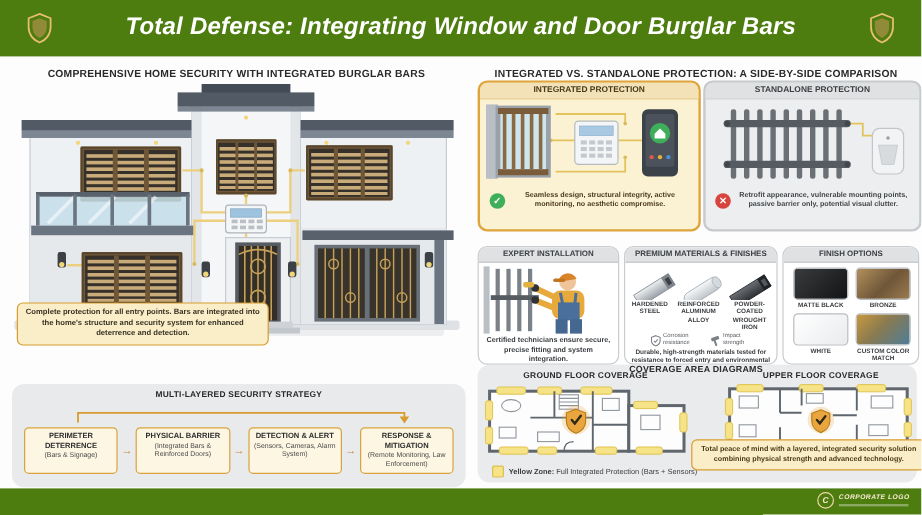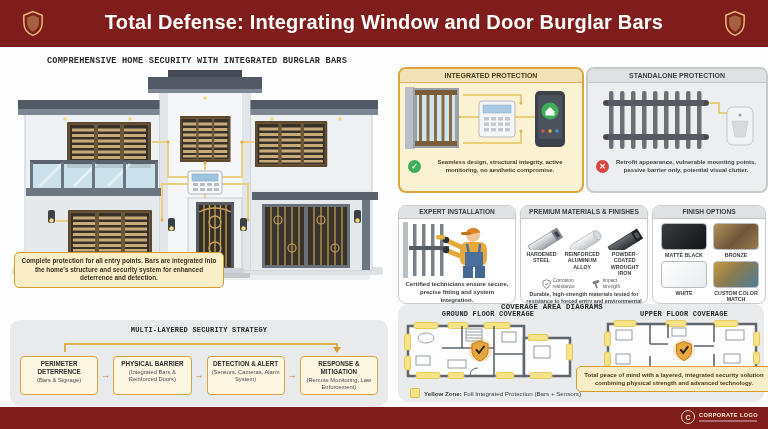--- a/index.html
+++ b/index.html
@@ -1,20 +1,20 @@
 <!DOCTYPE html>
 <html><head>
 <meta charset="utf-8">
 <style>
   html,body{margin:0;padding:0;background:#fff;}
   #page{position:relative;width:768px;height:429px;background:#fdfdfd;overflow:hidden;
         font-family:"Liberation Sans",sans-serif;color:#2b2b2e;}
   .abs{position:absolute;}
-  .ttl{font-weight:bold;text-align:center;letter-spacing:.2px;color:#2a2a2c;font-family:Liberation Mono, monospace;}
-  .bar{background:#7f1d1d;}
+  .ttl{font-weight:bold;text-align:center;letter-spacing:.2px;color:#2a2a2c;}
+  .bar{background:#4d7c0f;font-style:italic;}
   .panel-cream{background:#fbf2d3;border:2px solid #e0a43c;border-radius:8px;}
   .panel-gray{background:#eceeef;border:2px solid #c6cacd;border-radius:8px;}
   .panel-white{background:#ffffff;border:1.5px solid #c9cdd0;border-radius:8px;overflow:hidden;}
   .strip{font-weight:bold;text-align:center;}
   .strip-cream{background:#f3e2b8;border-bottom:1px solid #ddb367;color:#4a3a18;border-radius:6px 6px 0 0;}
   .strip-gray{background:#dfe1e3;border-bottom:1px solid #c2c6c9;color:#3c3f42;}
   .note{font-weight:bold;line-height:1.3;}
   .circ{width:13px;height:13px;min-width:13px;border-radius:50%;color:#fff;font-size:8px;font-weight:bold;
         display:flex;align-items:center;justify-content:center;}
   .stepbox{background:#fdf6e2;border:1px solid #d9a23f;border-radius:4px;padding:3px 2px;text-align:center;}
@@ -215,20 +215,21 @@
         <div class="s">(Sensors, Cameras, Alarm System)</div>
       </div>
       <div class="steparrow">→</div>
       <div class="stepbox" style="flex:1;">
         <div class="t">RESPONSE &amp; MITIGATION</div>
         <div class="s">(Remote Monitoring, Law Enforcement)</div>
       </div>
     </div>
   </div>
 
+  <div class="abs ttl" style="left:396px;top:56px;width:368px;font-size:8.6px;">INTEGRATED VS. STANDALONE PROTECTION: A SIDE-BY-SIDE COMPARISON</div>
 
   <div class="abs panel-cream" style="left:398px;top:67px;width:182px;height:122px;">
     <div class="strip strip-cream" style="height:13px;font-size:7px;line-height:13px;">INTEGRATED PROTECTION</div>
     <svg width="178" height="72" viewBox="0 0 176 72">
       <g stroke="#e3c35c" stroke-width="1.5" fill="none">
         <path d="M58 34 H78"></path>
           <path d="M114 34 H134"></path>
         <path d="M62 12 H120 V20"></path>
           <path d="M62 60 H120 V48"></path>
       </g>
@@ -422,21 +423,21 @@
         <div class="swlabel">WHITE</div>
       </div>
       <div>
         <div class="swatch" style="background: linear-gradient(135deg, rgb(200, 154, 62), rgb(138, 122, 80) 45%, rgb(78, 125, 153));"></div>
         <div class="swlabel">CUSTOM COLOR MATCH</div>
       </div>
     </div>
   </div>
 
   <div class="abs" style="left:398px;top:304px;width:366px;height:98px;background:#e9ebec;border-radius:10px;"></div>
-  <div class="abs ttl" style="left:472px;top:303px;width:160px;font-size:7.4px;">COVERAGE AREA DIAGRAMS</div>
+  <div class="abs ttl" style="left:500px;top:303px;width:160px;font-size:7.4px;">COVERAGE AREA DIAGRAMS</div>
   <div class="abs ttl" style="left:404px;top:310px;width:168px;font-size:7px;">GROUND FLOOR COVERAGE</div>
   <div class="abs ttl" style="left:608px;top:310px;width:152px;font-size:7px;">UPPER FLOOR COVERAGE</div>
 
   <svg class="abs" style="left:404px;top:320px;" width="170" height="64" viewBox="0 0 170 64">
     <rect x="4" y="6" width="116" height="50" fill="#fdfdfd" stroke="#5f666d" stroke-width="2.5"></rect>
     <rect x="120" y="18" width="46" height="38" fill="#fdfdfd" stroke="#5f666d" stroke-width="2.5"></rect>
     <g fill="#f6e387" stroke="#e0c14a" stroke-width=".8">
       <rect x="10" y="2.5" width="24" height="6" rx="2"></rect>
         <rect x="44" y="2.5" width="20" height="6" rx="2"></rect>
         <rect x="80" y="2.5" width="26" height="6" rx="2"></rect>

